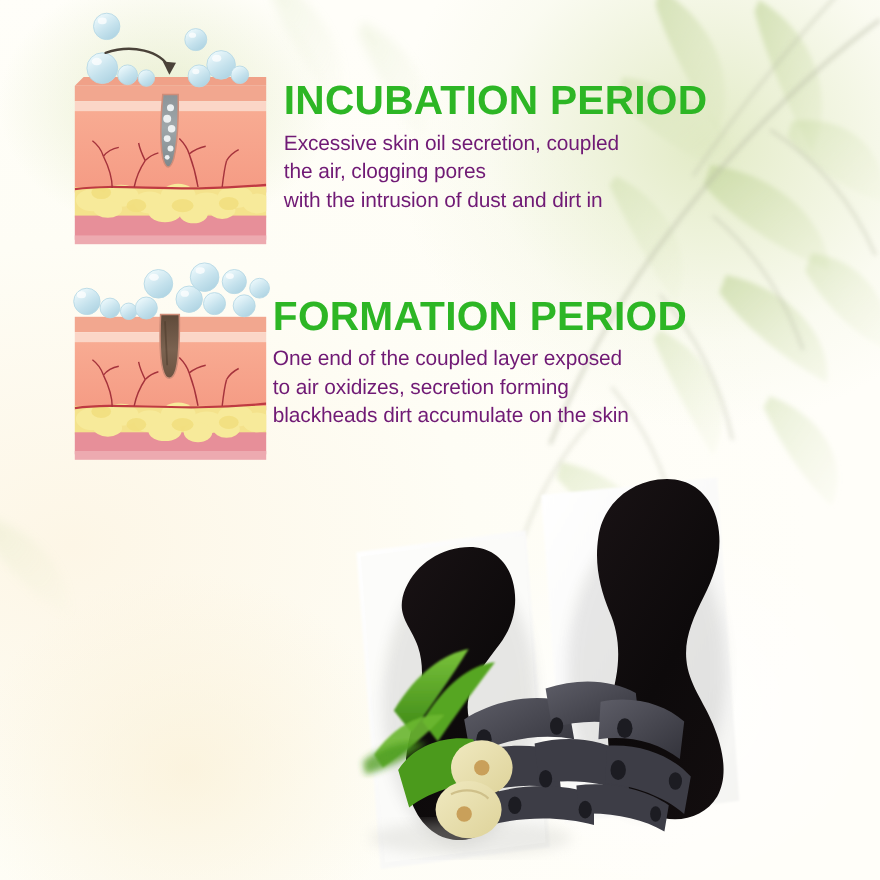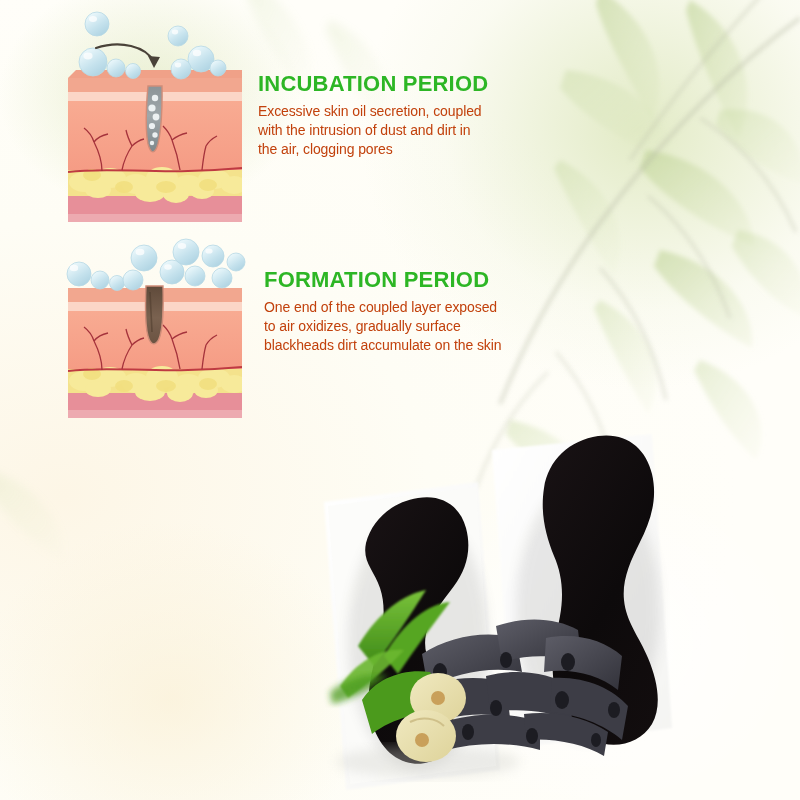--- a/index.html
+++ b/index.html
@@ -59,34 +59,34 @@
   
   .diagram {
     position: absolute;
   }
   #diagram-incubation { left: 62px; top: 4px;  width: 186px; height: 226px; }
   #diagram-formation  { left: 62px; top: 236px; width: 186px; height: 192px; }
 
   
   .text-block { position: absolute; }
   #text-incubation { left: 258px; top: 72px;  width: 400px; }
-  #text-formation  { left: 264px; top: 268px; width: 440px; }
+  #text-formation  { left: 248px; top: 268px; width: 440px; }
 
   .heading {
-    font-size: 22px;
+    font-size: 37px;
     font-weight: bold;
     letter-spacing: 0.2px;
     color: #2db625;
     line-height: 1.06;
     margin: 0 0 7px 0;
     white-space: nowrap;
   }
   .body-text {
-    font-size: 14px;
-    color: #c2410c;
+    font-size: 19px;
+    color: #701a75;
     line-height: 1.35;
     margin: 0;
     letter-spacing: -0.1px;
   }
   .body-text span { display: block; white-space: nowrap; }
 
   
   #product-photo {
     position: absolute;
     left: 300px; top: 410px;
@@ -357,30 +357,30 @@
         <ellipse cx="120" cy="10" rx="4.2" ry="3.0"></ellipse>
         <ellipse cx="147" cy="15" rx="3.6" ry="2.6"></ellipse>
       </g>
     </g>
   </svg>
 
   <div class="text-block" id="text-incubation">
     <h2 class="heading">INCUBATION PERIOD</h2>
     <p class="body-text">
       <span>Excessive skin oil secretion, coupled</span>
+      <span>the air, clogging pores</span>
       <span>with the intrusion of dust and dirt in</span>
-      <span>the air, clogging pores</span>
     </p>
   </div>
 
   <div class="text-block" id="text-formation">
     <h2 class="heading">FORMATION PERIOD</h2>
     <p class="body-text">
       <span>One end of the coupled layer exposed</span>
-      <span>to air oxidizes, gradually surface</span>
+      <span>to air oxidizes, secretion forming</span>
       <span>blackheads dirt accumulate on the skin</span>
     </p>
   </div>
 
   <svg id="product-photo" viewBox="0 0 500 390">
     <defs>
       <linearGradient id="paperG" x1="0" y1="0" x2="1" y2="1">
         <stop offset="0%" stop-color="#ffffff"></stop>
         <stop offset="100%" stop-color="#f4f4f2"></stop>
       </linearGradient>

